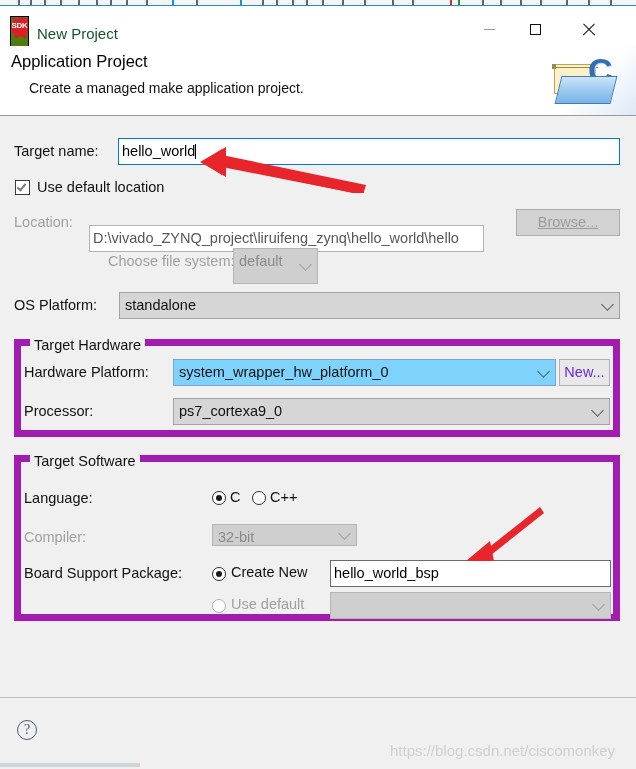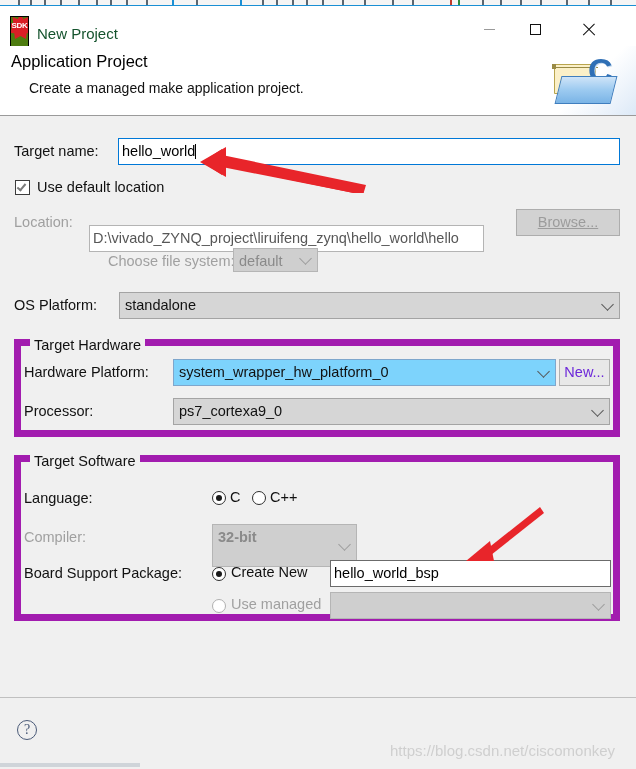--- a/index.html
+++ b/index.html
@@ -361,21 +361,21 @@
     </div>
     <div class="lbl" style="position:absolute; left:37px; top:62px;">Use default location</div>
 
     <div class="lbl dim" style="position:absolute; left:14px; top:97px;">Location:</div>
     <div class="tinput ro" style="left:89px; top:92px; width:395px; height:27px; line-height:25px;margin-top:16px;">
       <span>D:\vivado_ZYNQ_project\liruifeng_zynq\hello_world\hello</span>
     </div>
     <div class="pbtn dim" style="left:516px; top:92px; width:104px; height:27px; line-height:25px;">Browse...</div>
 
     <div class="lbl dim" style="position:absolute; left:108px; top:136px;">Choose file system:</div>
-    <div class="combo disabled" style="left:233px; top:131px; width:85px; height:24px; line-height:24px;">
+    <div class="combo disabled" style="left:233px; top:131px; width:85px; height:36px; line-height:24px;">
       <span>default</span>
       <span class="chev"></span>
     </div>
 
     <div class="lbl" style="position:absolute; left:14px; top:180px;">OS Platform:</div>
     <div class="combo" style="left:119px; top:175px; width:501px; height:27px; line-height:25px;">
       <span>standalone</span>
       <span class="chev"></span>
     </div>
 
@@ -400,34 +400,34 @@
       <div class="gbox-title">Target Software</div>
     </div>
 
     <div class="lbl" style="position:absolute; left:24px; top:373px;">Language:</div>
     <div class="radio checked" style="left:212px; top:374px;"></div>
     <div class="lbl" style="position:absolute; left:230px; top:372px;">C</div>
     <div class="radio" style="left:252px; top:374px;"></div>
     <div class="lbl" style="position:absolute; left:270px; top:372px;">C++</div>
 
     <div class="lbl dim" style="position:absolute; left:24px; top:412px;">Compiler:</div>
-    <div class="combo disabled" style="left:212px; top:407px; width:145px; height:43px; line-height:25px;font-weight:bold;">
+    <div class="combo disabled" style="left:212px; top:407px; width:145px; height:22px; line-height:25px;">
       <span>32-bit</span>
       <span class="chev"></span>
     </div>
 
     <div class="lbl" style="position:absolute; left:24px; top:448px;">Board Support Package:</div>
     <div class="radio checked" style="left:212px; top:450px;"></div>
     <div class="lbl" style="position:absolute; left:231px; top:447px;">Create New</div>
     <div class="tinput plain" style="left:330px; top:443px; width:281px; height:27px; line-height:25px;">
       <span>hello_world_bsp</span>
     </div>
 
     <div class="radio dim" style="left:212px; top:482px;"></div>
-    <div class="lbl dim" style="position:absolute; left:231px; top:479px;">Use managed</div>
+    <div class="lbl dim" style="position:absolute; left:231px; top:479px;">Use default</div>
     <div class="combo disabled" style="left:330px; top:475px; width:281px; height:27px; line-height:25px;">
       <span></span>
       <span class="chev"></span>
     </div>
 
   </div>
 
   <div class="footer">
     <div class="help-icon">?</div>
 

